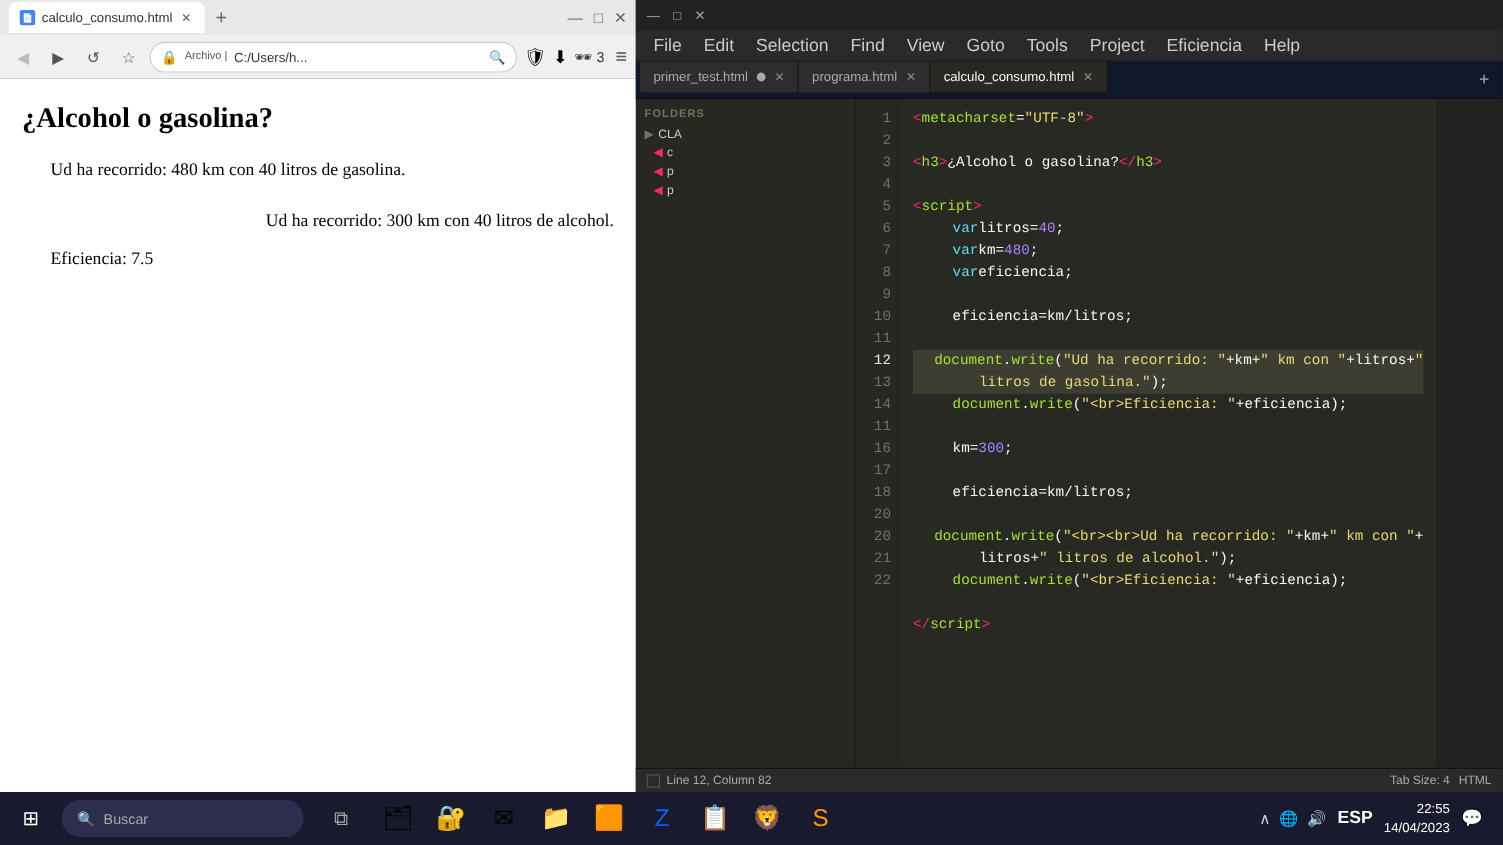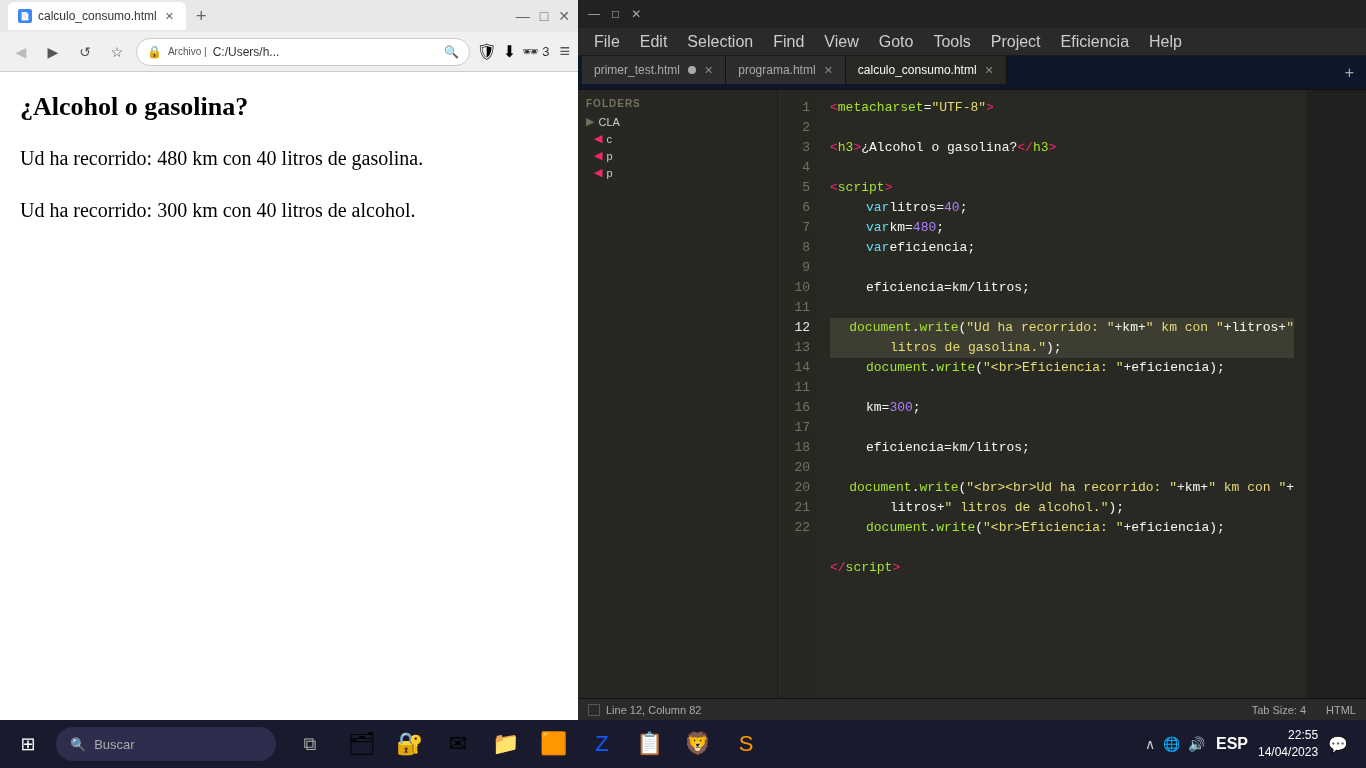--- a/index.html
+++ b/index.html
@@ -96,26 +96,28 @@
       background: #fff;
       padding: 20px;
       font-family: serif;
     }
     .page-title {
       font-size: 26px;
       font-weight: bold;
       margin-bottom: 20px;
     }
     .page-text {
-      font-size: 20px;
+      font-size: 16px;
       line-height: 1.6;
       margin-bottom: 10px;
+      margin-left: 26px;
     }
     .page-text-gap {
       margin-top: 20px;
+      text-align: right;
     }
 
     
     .sublime-window {
       position: absolute;
       top: 0; left: 578px;
       width: 788px;
       height: 720px;
       background: #282923;
       display: flex;
@@ -243,21 +245,21 @@
       display: flex;
       align-items: center;
       padding: 0 10px;
       font-size: 11px;
       color: #aaa;
       gap: 20px;
       justify-content: space-between;
       border-top: 1px solid #111;
     }
     .status-left { display: flex; align-items: flex-end; gap: 6px; }
-    .status-right { display: flex; gap: 20px; }
+    .status-right { display: flex; gap: 8px; }
 
     
     .taskbar {
       position: absolute;
       bottom: 0; left: 0;
       width: 1366px;
       height: 48px;
       background: #1a1a2e;
       display: flex;
       align-items: center;
@@ -376,20 +378,21 @@
     <span style="font-size:16px; cursor:pointer;">🛡</span>
     <span style="font-size:16px; cursor:pointer;">⬇</span>
     <span style="font-size:13px; cursor:pointer; color:#333;">🕶 3</span>
     <span style="font-size:18px; cursor:pointer; color:#555; margin-left:4px;">≡</span>
   </div>
 
   <div class="browser-content">
     <h3 class="page-title">¿Alcohol o gasolina?</h3>
     <p class="page-text">Ud ha recorrido: 480 km con 40 litros de gasolina.</p>
     <p class="page-text page-text-gap">Ud ha recorrido: 300 km con 40 litros de alcohol.</p>
+    <p class="page-text">Eficiencia: 7.5</p>
   </div>
 </div>
 
 <div class="sublime-window">
 
   <div class="sublime-titlebar">
     <div class="window-controls">
       <span class="win-ctrl">—</span>
       <span class="win-ctrl">□</span>
       <span class="win-ctrl">✕</span>

